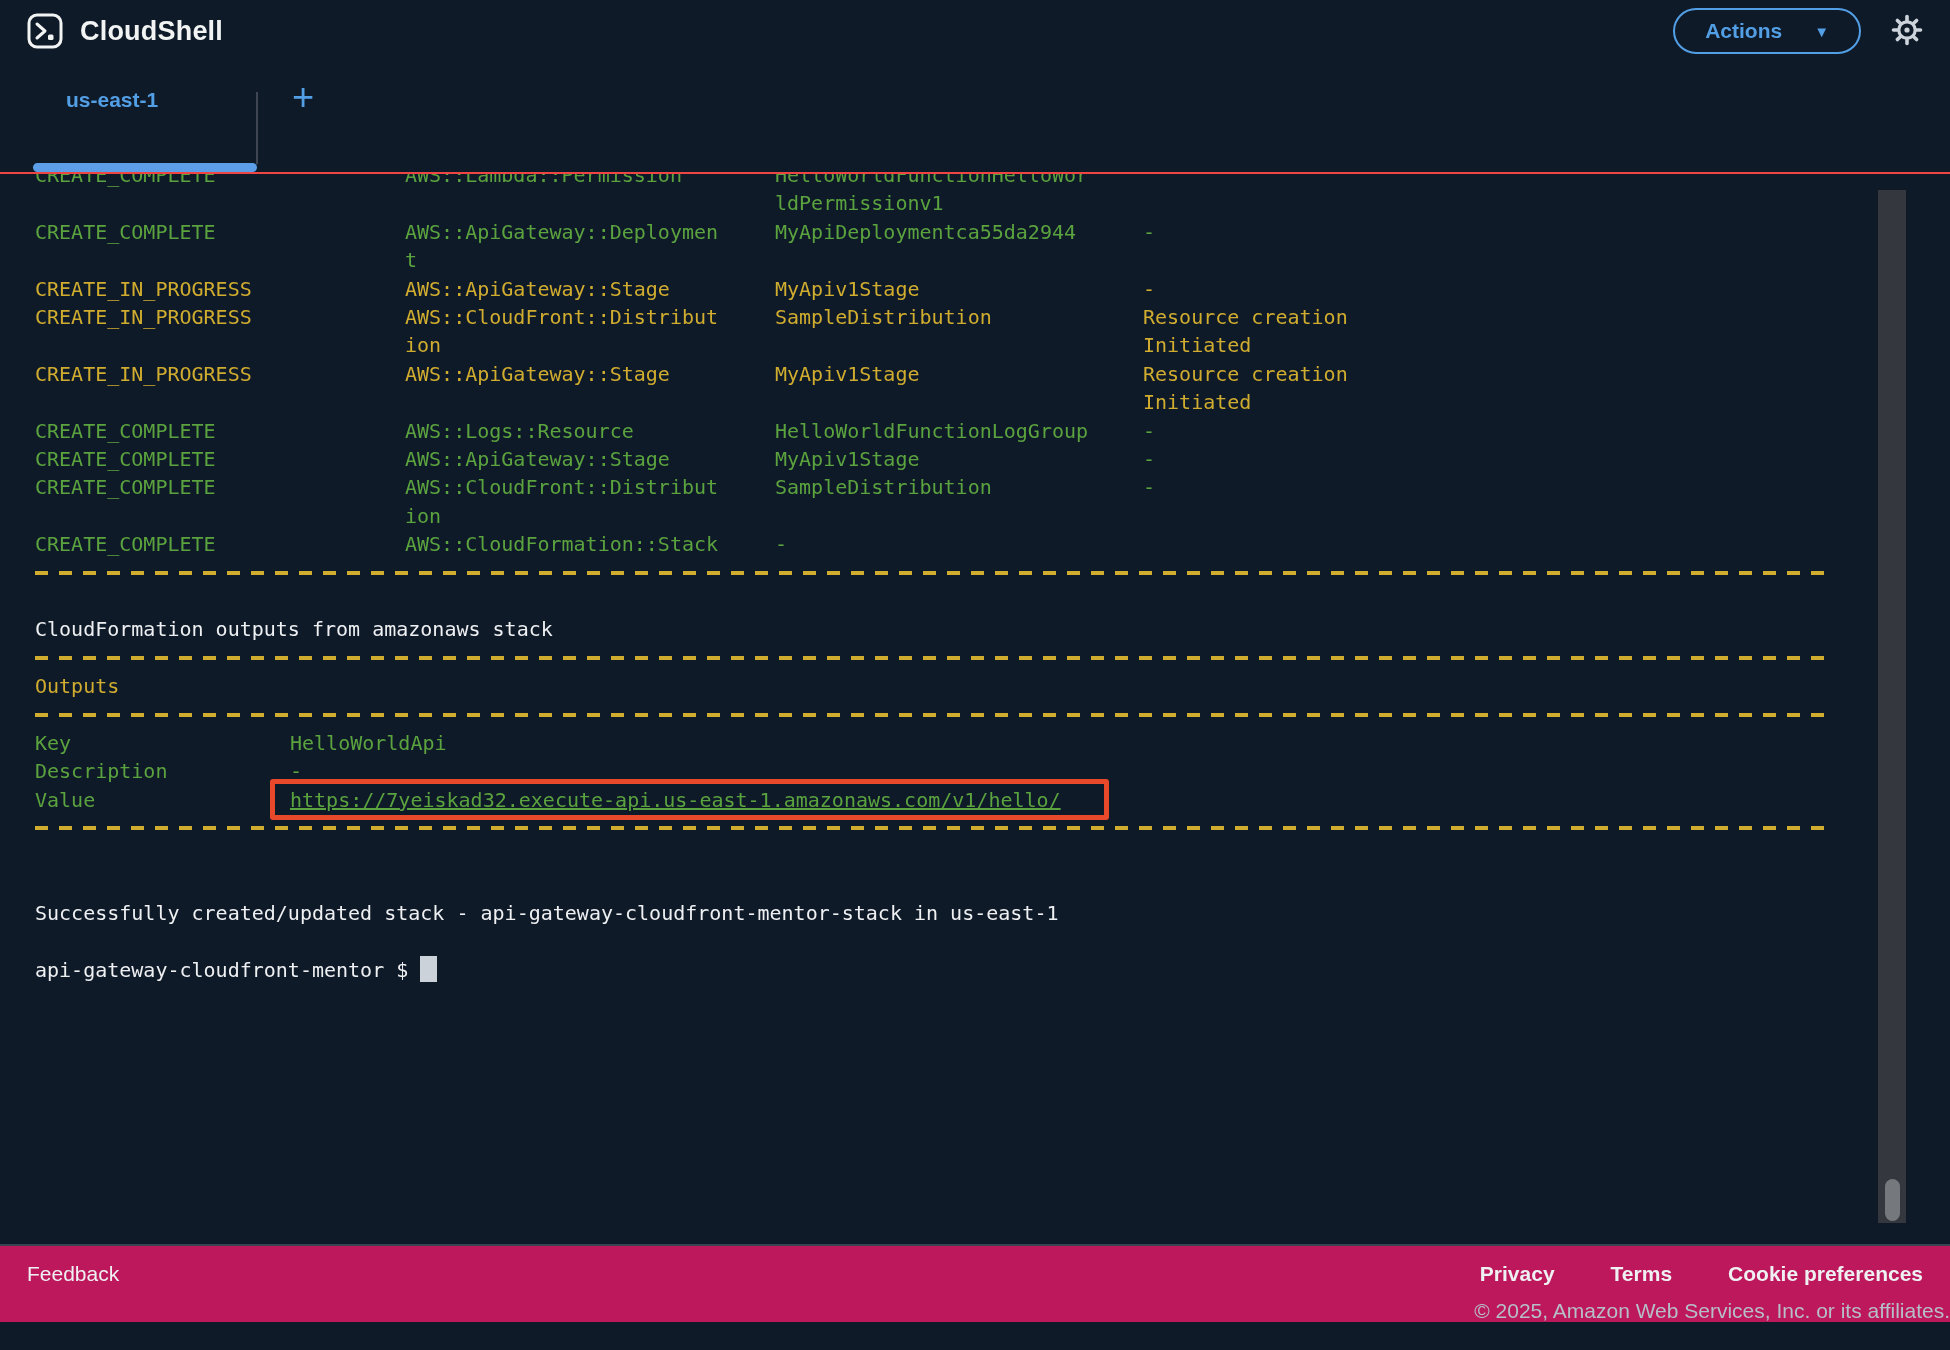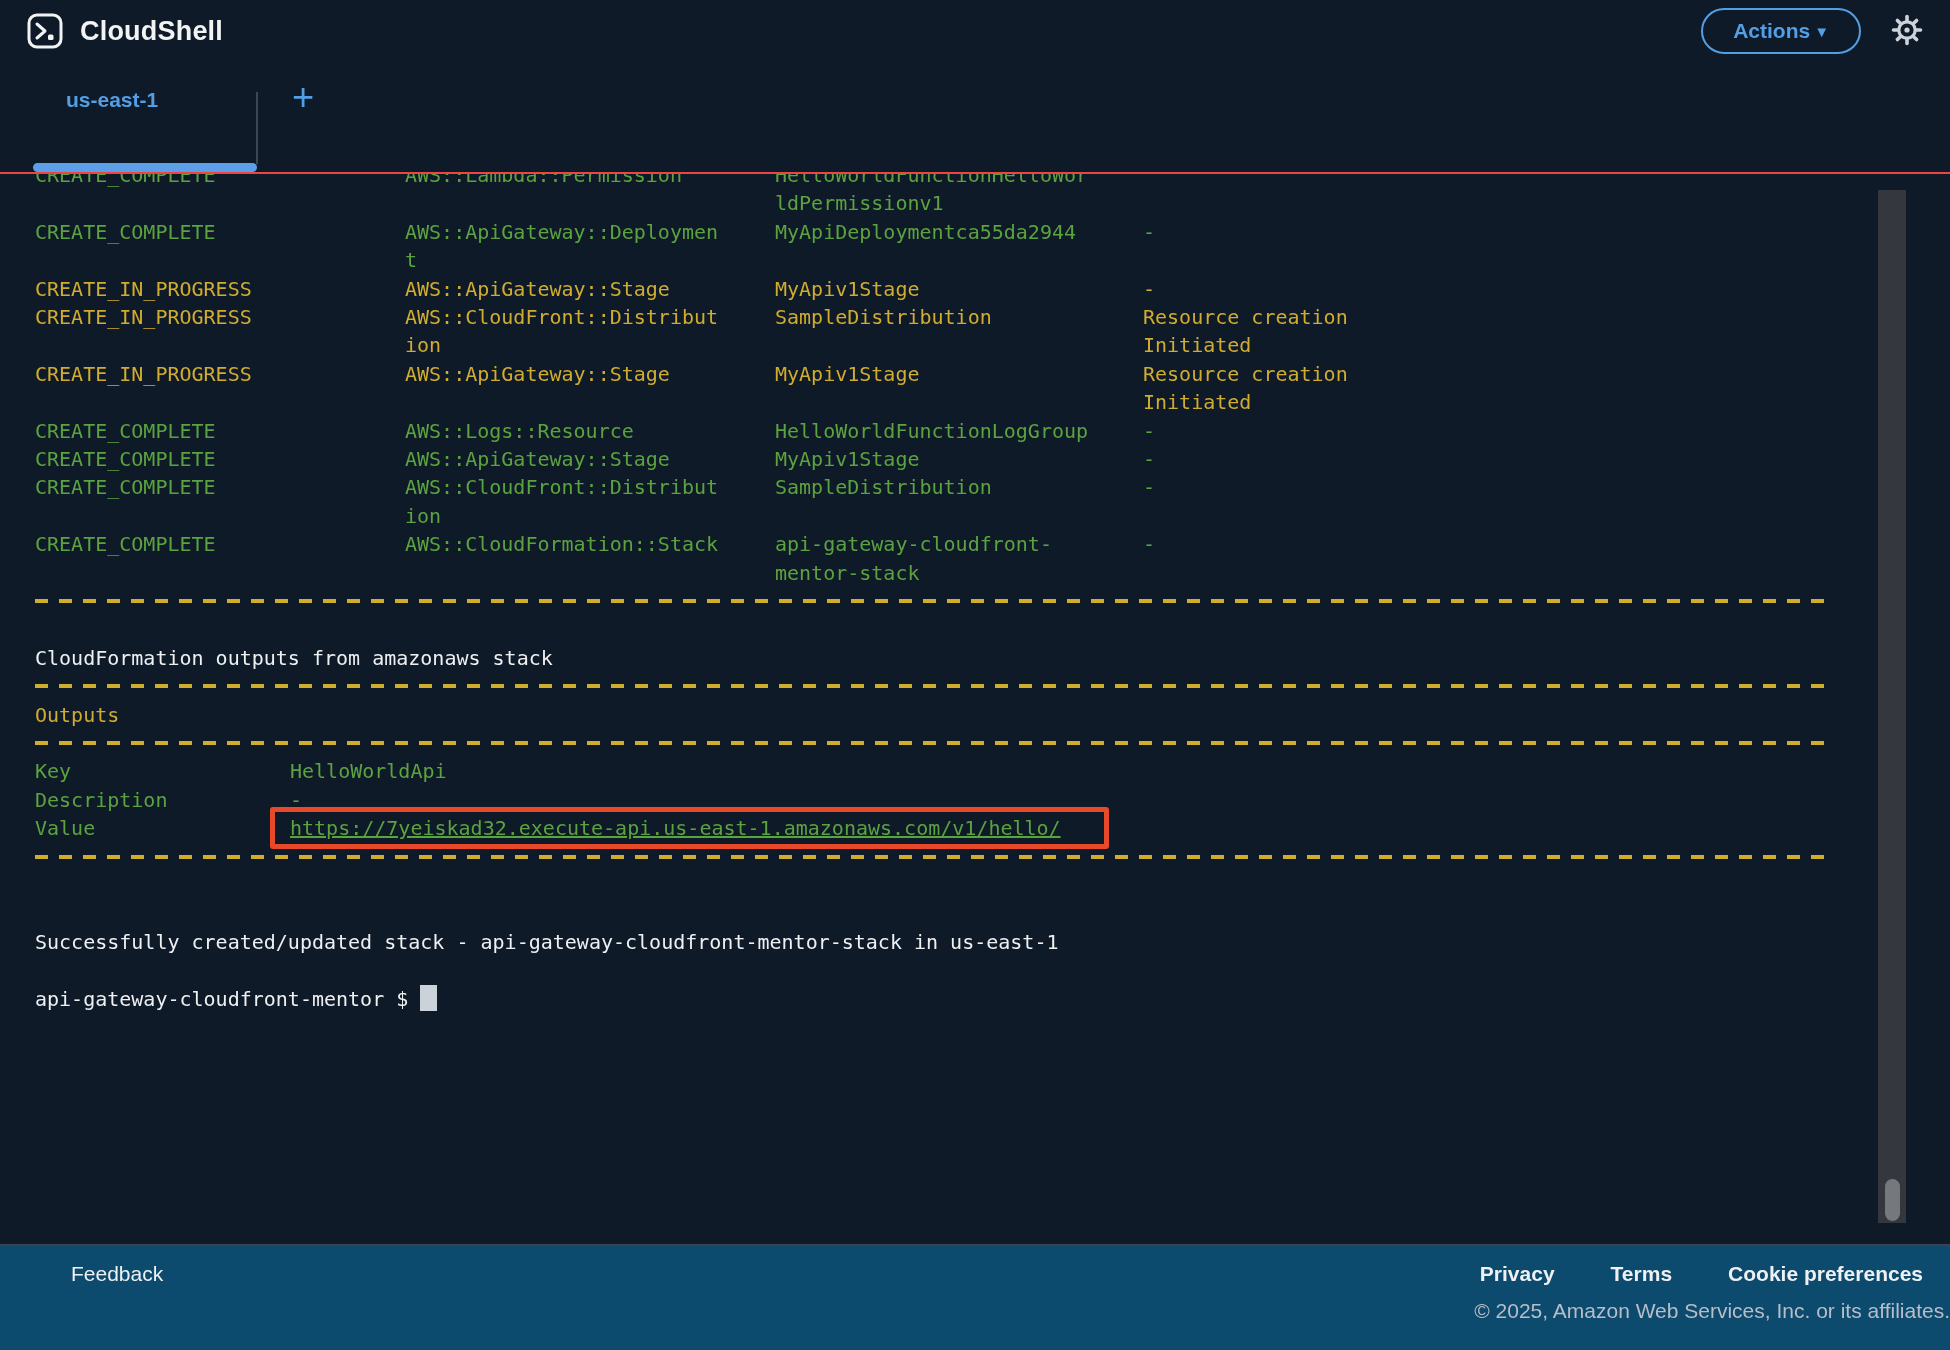--- a/index.html
+++ b/index.html
@@ -6,21 +6,21 @@
   html,body { width:1950px; height:1350px; background:#0f1a29; overflow:hidden;
               font-family:"Liberation Sans", sans-serif; }
 
   
   .header { height:62px; display:flex; align-items:center; padding-left:27px; }
   .cs-icon { width:36px; height:36px; flex:0 0 auto; }
   .app-title { color:#f2f4f4; font-size:27px; font-weight:700; margin-left:17px; letter-spacing:.2px; }
   .header-spacer { flex:1; }
   .actions-btn { height:46px; padding:0 30px; border:2px solid #539fe5; border-radius:24px;
                  background:transparent; color:#539fe5; font-size:21px; font-weight:700;
-                 display:flex; align-items:center; gap:4px; cursor:pointer;
+                 display:flex; align-items:center; gap:32px; cursor:pointer;
                  font-family:"Liberation Sans", sans-serif; margin-right:30px; }
   .actions-caret { font-size:15px; line-height:1; }
   .gear-btn { background:none; border:none; margin-right:27px; cursor:pointer; }
 
   
   .tabbar { height:112px; position:relative; border-bottom:2px solid #ef4444; }
   .tab { position:absolute; left:66px; top:26px; color:#539fe5; font-size:21px; font-weight:700; cursor:pointer; }
   .tab-underline { position:absolute; left:33px; bottom:0; width:224px; height:9px;
                    background:#5c9fe8; border-radius:5px; }
   .tab-sep { position:absolute; left:256px; top:30px; width:2px; height:72px; background:#3e4654; }
@@ -42,21 +42,21 @@
   .sep::before { content:""; position:absolute; left:0; top:12px; width:1800px; height:4px;
                  background:repeating-linear-gradient(90deg,#d0ac2f 0 13px, transparent 13px 24px); }
   .url-wrap { position:relative; display:inline-block;text-decoration:underline; }
   .url-wrap::before { content:""; position:absolute; left:-20px; right:-48px; top:-7px; bottom:-6px;
                       border:5px solid #e8492b; border-radius:3px; }
   .cursor { display:inline-block; width:17px; height:26px; background:#ccd2d9; vertical-align:-5px; }
   .vscroll { position:absolute; right:44px; top:16px; width:28px; height:1033px; background:#34383e; }
   .vthumb { position:absolute; left:7px; bottom:2px; width:15px; height:42px; border-radius:8px; background:#75797e; }
 
   
-  .footer { height:106px; border-top:2px solid #3b4251; background:#0c4a6e;padding-left:44px; }
+  .footer { height:78px; border-top:2px solid #3b4251; background:#be185d; }
   .footer-row { display:flex; align-items:center; padding:16px 27px 0 27px; }
   .feedback { color:#eef0f2; font-size:21px; cursor:pointer; }
   .footer-links { margin-left:auto; display:flex; gap:56px;font-weight:bold; }
   .footer-links span { color:#eef0f2; font-size:21px; cursor:pointer; }
   .copyright { text-align:right; color:#b6bec9; font-size:21px; margin-top:13px; }
 </style>
 </head>
 <body>
 
 <div class="header">
@@ -106,22 +106,21 @@
         <div class="event-row yellow"><div class="cell">CREATE_IN_PROGRESS</div><div class="cell">AWS::ApiGateway::Stage</div><div class="cell">MyApiv1Stage</div><div class="cell">-</div></div>
         <div class="event-row yellow"><div class="cell">CREATE_IN_PROGRESS</div><div class="cell">AWS::CloudFront::Distribut
 ion</div><div class="cell">SampleDistribution</div><div class="cell">Resource creation
 Initiated</div></div>
         <div class="event-row yellow"><div class="cell">CREATE_IN_PROGRESS</div><div class="cell">AWS::ApiGateway::Stage</div><div class="cell">MyApiv1Stage</div><div class="cell">Resource creation
 Initiated</div></div>
         <div class="event-row green"><div class="cell">CREATE_COMPLETE</div><div class="cell">AWS::Logs::Resource</div><div class="cell">HelloWorldFunctionLogGroup</div><div class="cell">-</div></div>
         <div class="event-row green"><div class="cell">CREATE_COMPLETE</div><div class="cell">AWS::ApiGateway::Stage</div><div class="cell">MyApiv1Stage</div><div class="cell">-</div></div>
         <div class="event-row green"><div class="cell">CREATE_COMPLETE</div><div class="cell">AWS::CloudFront::Distribut
 ion</div><div class="cell">SampleDistribution</div><div class="cell">-</div></div>
-        <div class="event-row green"><div class="cell">CREATE_COMPLETE</div><div class="cell">AWS::CloudFormation::Stack</div><div class="cell">api-gateway-cloudfront-
-mentor-stack</div><div class="cell">-</div></div>
+        <div class="event-row green"><div class="cell">CREATE_COMPLETE</div><div class="cell">AWS::CloudFormation::Stack</div><div class="cell">-</div></div>
       </div>
 
     <div class="sep"></div>
     <div class="blank"></div>
     <div class="white">CloudFormation outputs from amazonaws stack</div>
     <div class="sep"></div>
     <div class="yellow">Outputs</div>
     <div class="sep"></div>
 
     <div id="kv">

